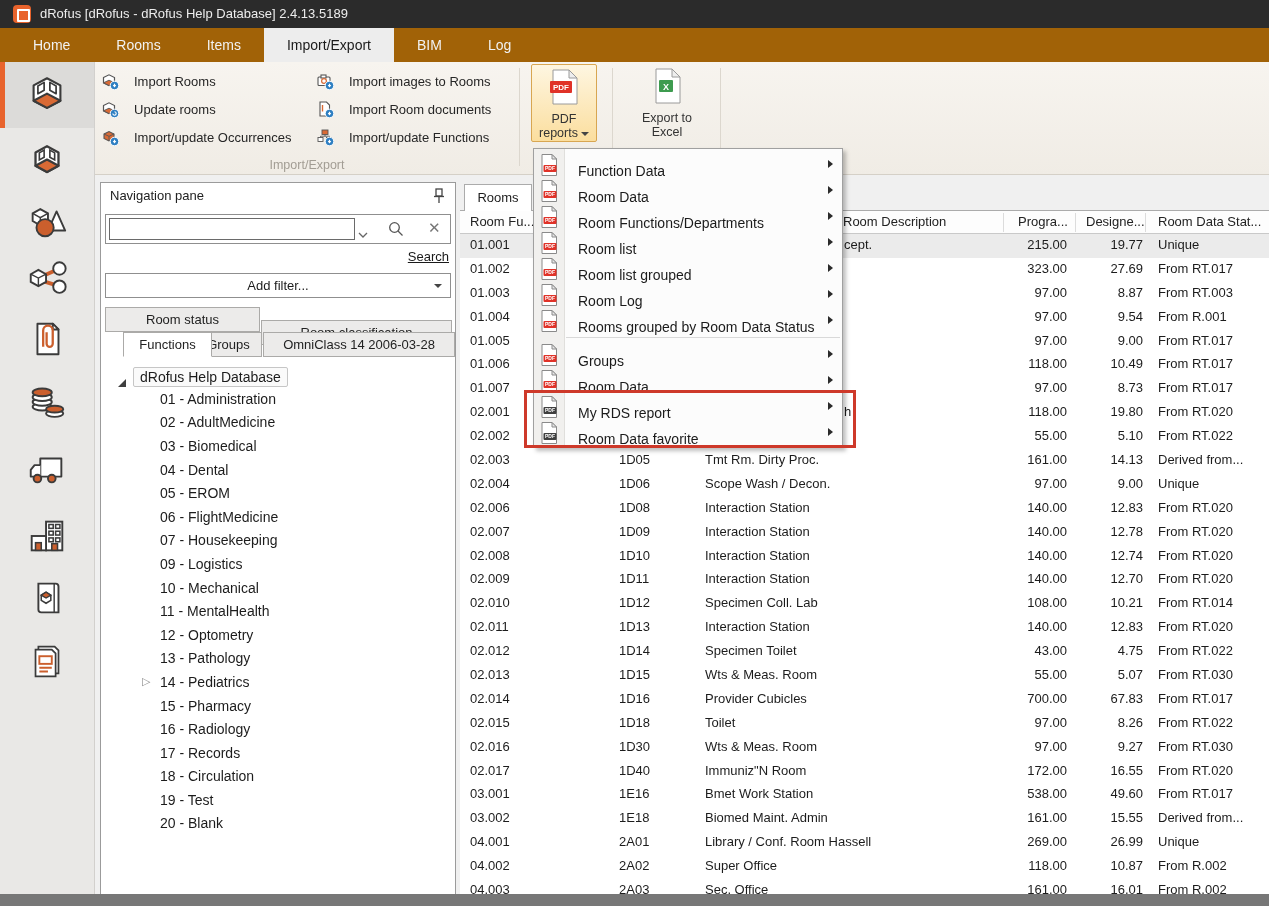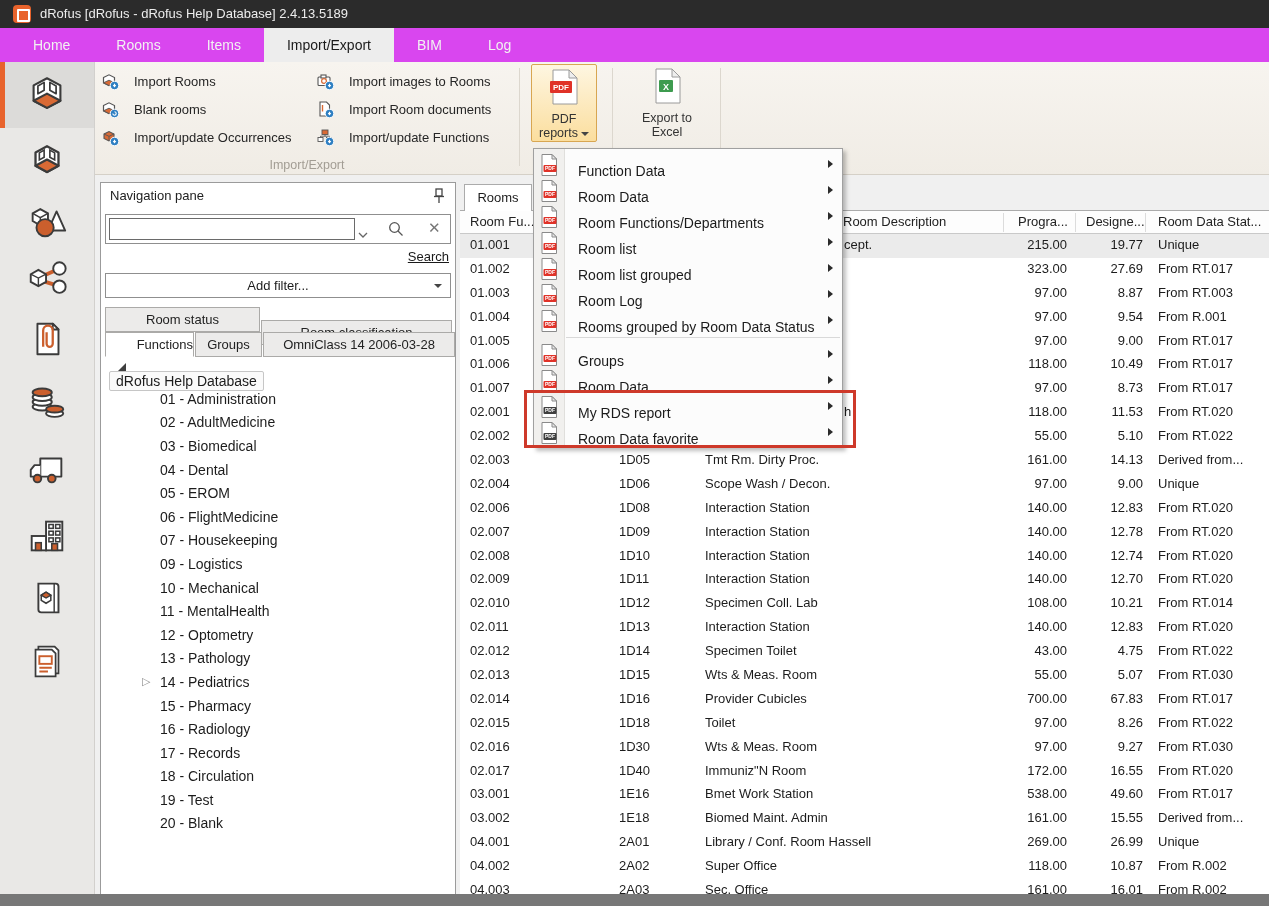--- a/index.html
+++ b/index.html
@@ -7,21 +7,21 @@
   #screen { position:relative; width:1269px; height:894px; background:#F0F0F0; overflow:hidden;
             font-family:"Liberation Sans", sans-serif; color:#1c1c1c; }
 
   
   #titlebar { position:absolute; left:0; top:0; width:1269px; height:28px; background:#2B2B2B; }
   #applogo { position:absolute; left:13px; top:5px; width:18px; height:18px; background:#E8632C; border-radius:4px; }
   #applogo::before { content:""; position:absolute; left:4px; top:4px; width:9px; height:9px; border:2px solid #fff; border-radius:1px; }
   #apptitle { position:absolute; left:40px; top:0; line-height:28px; font-size:13px; color:#EDEDED; white-space:nowrap; }
 
   
-  #menubar { position:absolute; left:0; top:28px; width:1269px; height:34px; background:#d946ef; display:flex; padding-left:10px; }
+  #menubar { position:absolute; left:0; top:28px; width:1269px; height:34px; background:#a16207; display:flex; padding-left:10px; }
   .mtab { line-height:34px; padding:0 23px; font-size:14px; color:#F2F2F2; white-space:nowrap; }
   .mtab.active { background:#EDEDED; color:#1A1A1A; }
 
   
   #ribbon { position:absolute; left:95px; top:62px; width:1174px; height:113px;
             background:linear-gradient(#F7F4EF,#F0ECE5); border-bottom:1px solid #D5D0C7; }
   .rcol { position:absolute; top:8px; }
   #ribbon-col1 { left:6px; }
   #ribbon-col2 { left:221px; }
   .raction { display:flex; align-items:center; gap:15px; height:22px; margin-bottom:6px; }
@@ -53,21 +53,21 @@
   #search-mag { position:absolute; left:282px; top:6px; width:16px; height:16px; }
   #search-clear { position:absolute; left:322px; top:4px; font-size:15px; color:#777; }
   #search-link { position:absolute; right:6px; top:66px; font-size:13px; color:#1a1a1a; text-decoration:underline; }
   #add-filter { position:absolute; left:4px; top:90px; width:346px; height:25px; border:1px solid #8F8F8F; background:#fff;
                 font-size:13px; text-align:center; line-height:23px; }
   #add-filter .drop-tri { position:absolute; right:8px; top:10px; }
   .ftab { position:absolute; height:25px; background:#ECEBEA; border:1px solid #ABAAA8; font-size:13px;
           text-align:center; line-height:23px; color:#222; white-space:nowrap; overflow:hidden; }
   .ftab.active { background:#fff; border-bottom:1px solid #fff; z-index:2; }
   #tree { position:absolute; left:1px; top:180px; width:352px; bottom:1px; background:#fff; overflow:hidden; }
-  .trow-root { height:24px; display:flex; align-items:flex-start;flex-direction:column; }
+  .trow-root { height:24px; display:flex; align-items:flex-end; }
   .tri-exp { width:0; height:0; border-bottom:8px solid #3F3F3F; border-left:8px solid transparent; margin-left:16px; }
   #tree-root-label { margin-left:7px; font-size:14px; padding:1px 6px; border:1px solid #C6C6C6; background:#FAFAFA; border-radius:2px; }
   .titem { height:23.6px; display:flex; align-items:center; font-size:14px; color:#1c1c1c; position:relative; padding-left:58px; }
   .texp { position:absolute; left:40px; font-size:11px; color:#8a8a8a; }
 
   
   #main { position:absolute; left:460px; top:177px; width:809px; height:729px; }
   #rooms-tab { position:absolute; left:4px; top:7px; width:68px; height:27px; background:#fff;
                border:1px solid #ABABAB; border-bottom:none; text-align:center; line-height:26px; font-size:13px; z-index:2; }
   #thead { position:absolute; left:0; top:33px; width:809px; height:24px; background:#FDFDFD;
@@ -130,21 +130,21 @@
             </svg></span>
           <span class="rlabel">Import Rooms</span>
         </div>
         <div class="raction">
           <span class="ricon"><svg width="18" height="18" viewBox="0 0 18 18">
               <path d="M2.5 5.5 L8 2.8 L13.5 5.5 L13.5 10.8 L8 13.5 L2.5 10.8 Z" fill="#fff" stroke="#555" stroke-width="1.2"></path>
               <path d="M2.5 10.8 L8 8.2 L13.5 10.8 L8 13.5 Z" fill="#D96A35" stroke="#555" stroke-width="0.9"></path>
               <circle cx="13.5" cy="13.5" r="4.3" fill="#2E7FC2" stroke="#fff" stroke-width="1"></circle>
               <path d="M11.8 13.5 a1.7 1.7 0 1 0 1.7-1.7" fill="none" stroke="#fff" stroke-width="1.1"></path>
             </svg></span>
-          <span class="rlabel">Blank rooms</span>
+          <span class="rlabel">Update rooms</span>
         </div>
         <div class="raction">
           <span class="ricon"><svg width="18" height="18" viewBox="0 0 18 18">
               <path d="M3 6 L8 3.5 L13 6 L13 10.5 L8 13 L3 10.5 Z" fill="#D96A35" stroke="#555" stroke-width="1.1"></path>
               <path d="M3 6 L8 8.3 L13 6 M8 8.3 V13" stroke="#555" stroke-width="0.9" fill="none"></path>
               <circle cx="13.5" cy="13.5" r="4.3" fill="#2E7FC2" stroke="#fff" stroke-width="1"></circle>
               <path d="M13.5 11.7 v2.6 M12.2 13 l1.3 1.6 1.3-1.6" stroke="#fff" stroke-width="1.1" fill="none"></path>
             </svg></span>
           <span class="rlabel">Import/update Occurrences</span>
         </div>
@@ -320,21 +320,21 @@
           </svg></span>
       <span id="search-clear">✕</span>
     </div>
     <a id="search-link">Search</a>
     <div id="add-filter">
       <span>Add filter...</span><span class="drop-tri"></span>
     </div>
     <div id="filter-tabs">
         <div class="ftab" style="left: 4px; top: 124px; width: 155px;">Room status</div>
         <div class="ftab" style="left: 160px; top: 124px; width: 191px; margin-top: 13px;">Room classification</div>
-        <div class="ftab active" style="left: 4px; top: 149px; width: 89px; text-align: right;">Functions</div>
+        <div class="ftab active" style="left: 22px; top: 149px; width: 89px;">Functions</div>
         <div class="ftab" style="left: 94px; top: 149px; width: 67px;">Groups</div>
         <div class="ftab" style="left: 162px; top: 149px; width: 192px;">OmniClass 14 2006-03-28</div>
       </div>
     <div id="tree">
       <div class="trow-root">
         <span class="tri-exp"></span>
         <span id="tree-root-label">dRofus Help Database</span>
       </div>
       <div id="tree-items">
           <div class="titem">
@@ -466,21 +466,21 @@
           <span class="tc c3"></span>
           <span class="tc c4">97.00</span>
           <span class="tc c5">8.73</span>
           <span class="tc c6">From RT.017</span>
         </div>
         <div class="trow">
           <span class="tc c1">02.001</span>
           <span class="tc c2"></span>
           <span class="tc c3"></span>
           <span class="tc c4">118.00</span>
-          <span class="tc c5">11.53</span>
+          <span class="tc c5">19.80</span>
           <span class="tc c6">From RT.020</span>
         </div>
         <div class="trow">
           <span class="tc c1">02.002</span>
           <span class="tc c2"></span>
           <span class="tc c3"></span>
           <span class="tc c4">55.00</span>
           <span class="tc c5">5.10</span>
           <span class="tc c6">From RT.022</span>
         </div>

